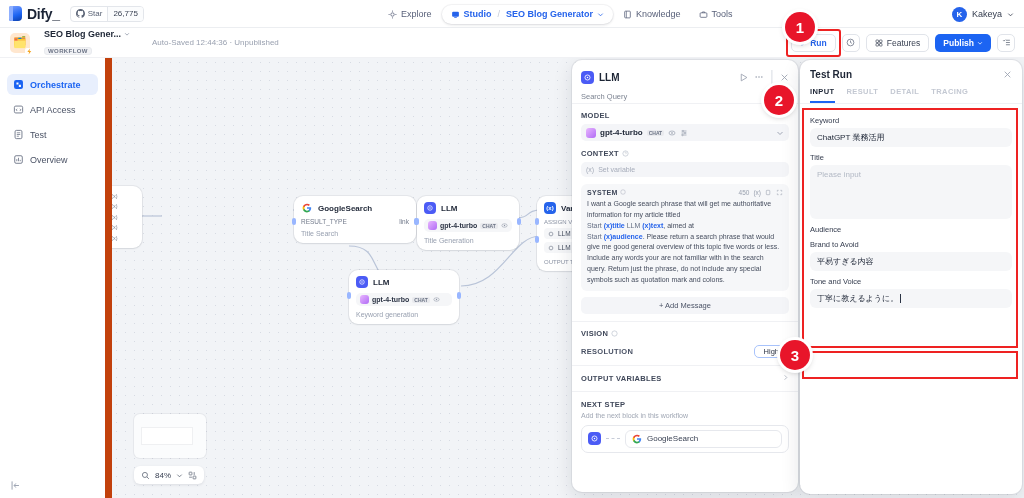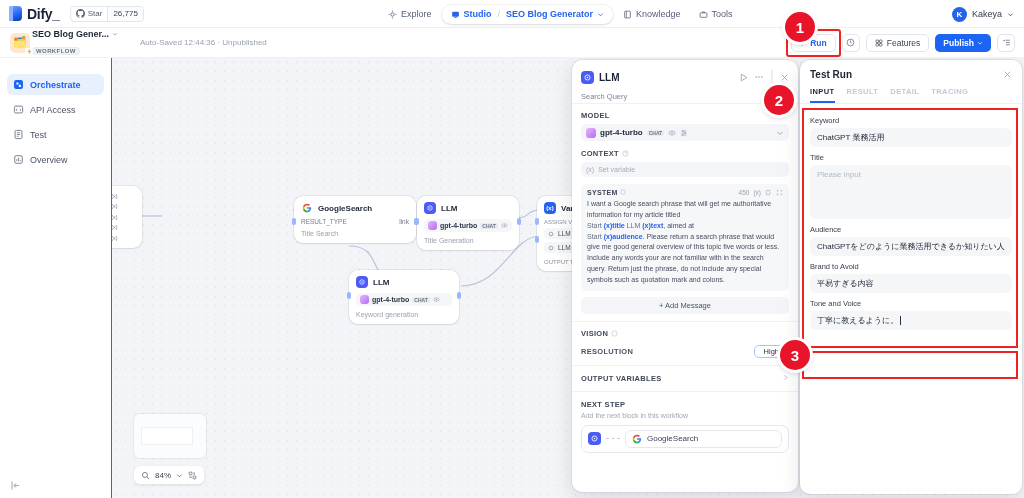--- a/index.html
+++ b/index.html
@@ -68,21 +68,21 @@
   .wf-icon {
     margin-left: 10px; width: 20px; height: 20px; border-radius: 5px;
     background: #ffe7cf; display: flex; align-items: center; justify-content: center;
     font-size: 11px; position: relative;
   }
   .wf-badge {
     position: absolute; right: -3px; bottom: -3px; width: 8px; height: 8px;
     border-radius: 2px; background: #fff; display: flex; align-items: center; justify-content: center;
   }
   .wf-badge svg { width: 7px; height: 7px; }
-  .wf-meta { margin-left: 2px; }
+  .wf-meta { margin-left: 14px; }
   .wf-title-row { display: flex; align-items: center; gap: 3px; }
   .wf-title { font-size: 9px; font-weight: 700; color: #1d2535; }
   .wf-tag {
     display: inline-block; margin-top: 1px; font-size: 6px; letter-spacing: .4px;
     color: #6b7385; background: #f1f2f5; border: 1px solid #e8eaee;
     border-radius: 3px; padding: 0px 3px; font-weight: 600;
   }
   .autosave { margin-left: 22px; font-size: 8px; color: #9aa1b0; }
   .subright { position: absolute; right: 9px; display: flex; align-items: center; gap: 6px; }
   .run-wrap { position: relative; }
@@ -106,21 +106,21 @@
   }
   .pub-btn {
     display: flex; align-items: center; gap: 3px; height: 18px; padding: 0 8px;
     background: #1c64f2; border-radius: 5px; color: #fff; font-size: 8.5px;
     font-weight: 600; cursor: pointer;
   }
 
   
   .sidebar {
     position: absolute; top: 58px; left: 0; width: 112px; height: 440px;
-    background: #fff; border-right: 1px solid #c2410c; padding-top: 16px; z-index: 30;
+    background: #fff; border-right: 7px solid #c2410c; padding-top: 16px; z-index: 30;
   }
   .side-item {
     display: flex; align-items: center; gap: 6px; height: 21px; margin: 0 7px 4px 7px;
     padding: 0 6px; border-radius: 6px; font-size: 9px; color: #4a5265; cursor: pointer;
   }
   .side-item.active { background: #e8effd; color: #1c64f2; font-weight: 700; }
   .side-ic { width: 11px; height: 11px; display: flex; align-items: center; justify-content: center; }
   .collapse {
     position: absolute; bottom: 7px; left: 9px; width: 12px; height: 12px;
     display: flex; align-items: center; justify-content: center; cursor: pointer;
@@ -729,21 +729,20 @@
       <span class="tr-tab">TRACING</span>
     </div>
     <div class="tr-body">
       <div class="f-label">Keyword</div>
       <div class="f-input">ChatGPT 業務活用</div>
 
       <div class="f-label">Title</div>
       <div class="f-area">Please input</div>
 
       <div class="f-label">Audience</div>
-      <div class="f-input">ChatGPTをどのように業務活用できるか知りたい人</div>
 
       <div class="f-label">Brand to Avoid</div>
       <div class="f-input">平易すぎる内容</div>
 
       <div class="f-label">Tone and Voice</div>
       <div class="f-input">
         <span>丁寧に教えるように。</span>
           <span class="f-caret"></span>
       </div>
     </div>

